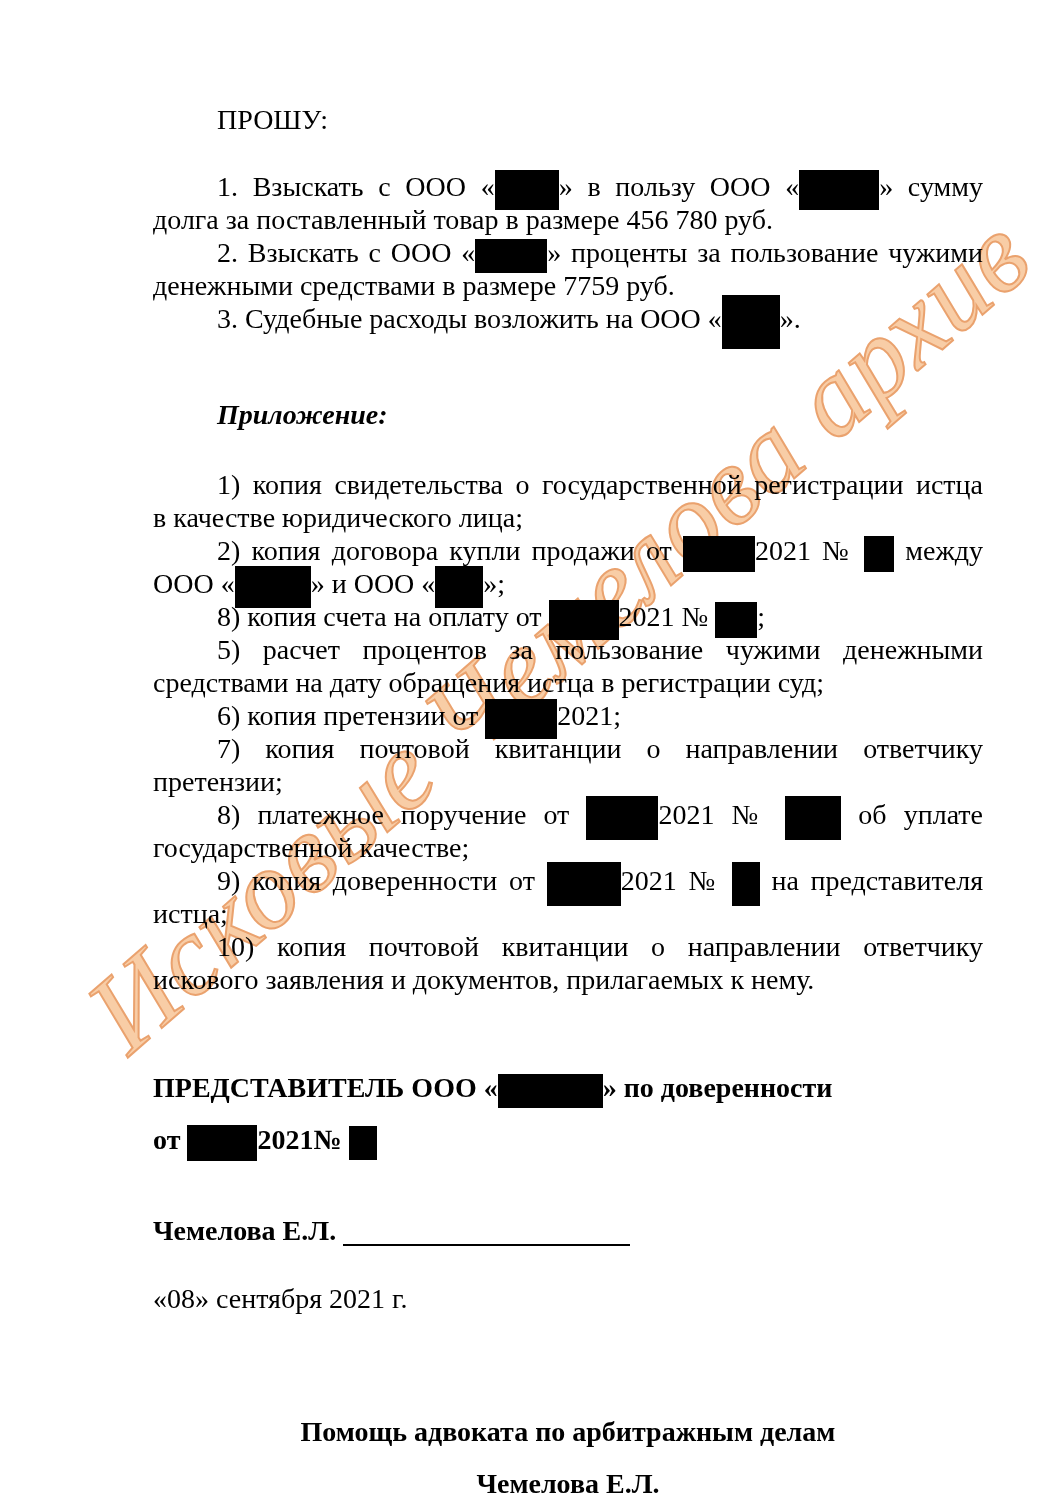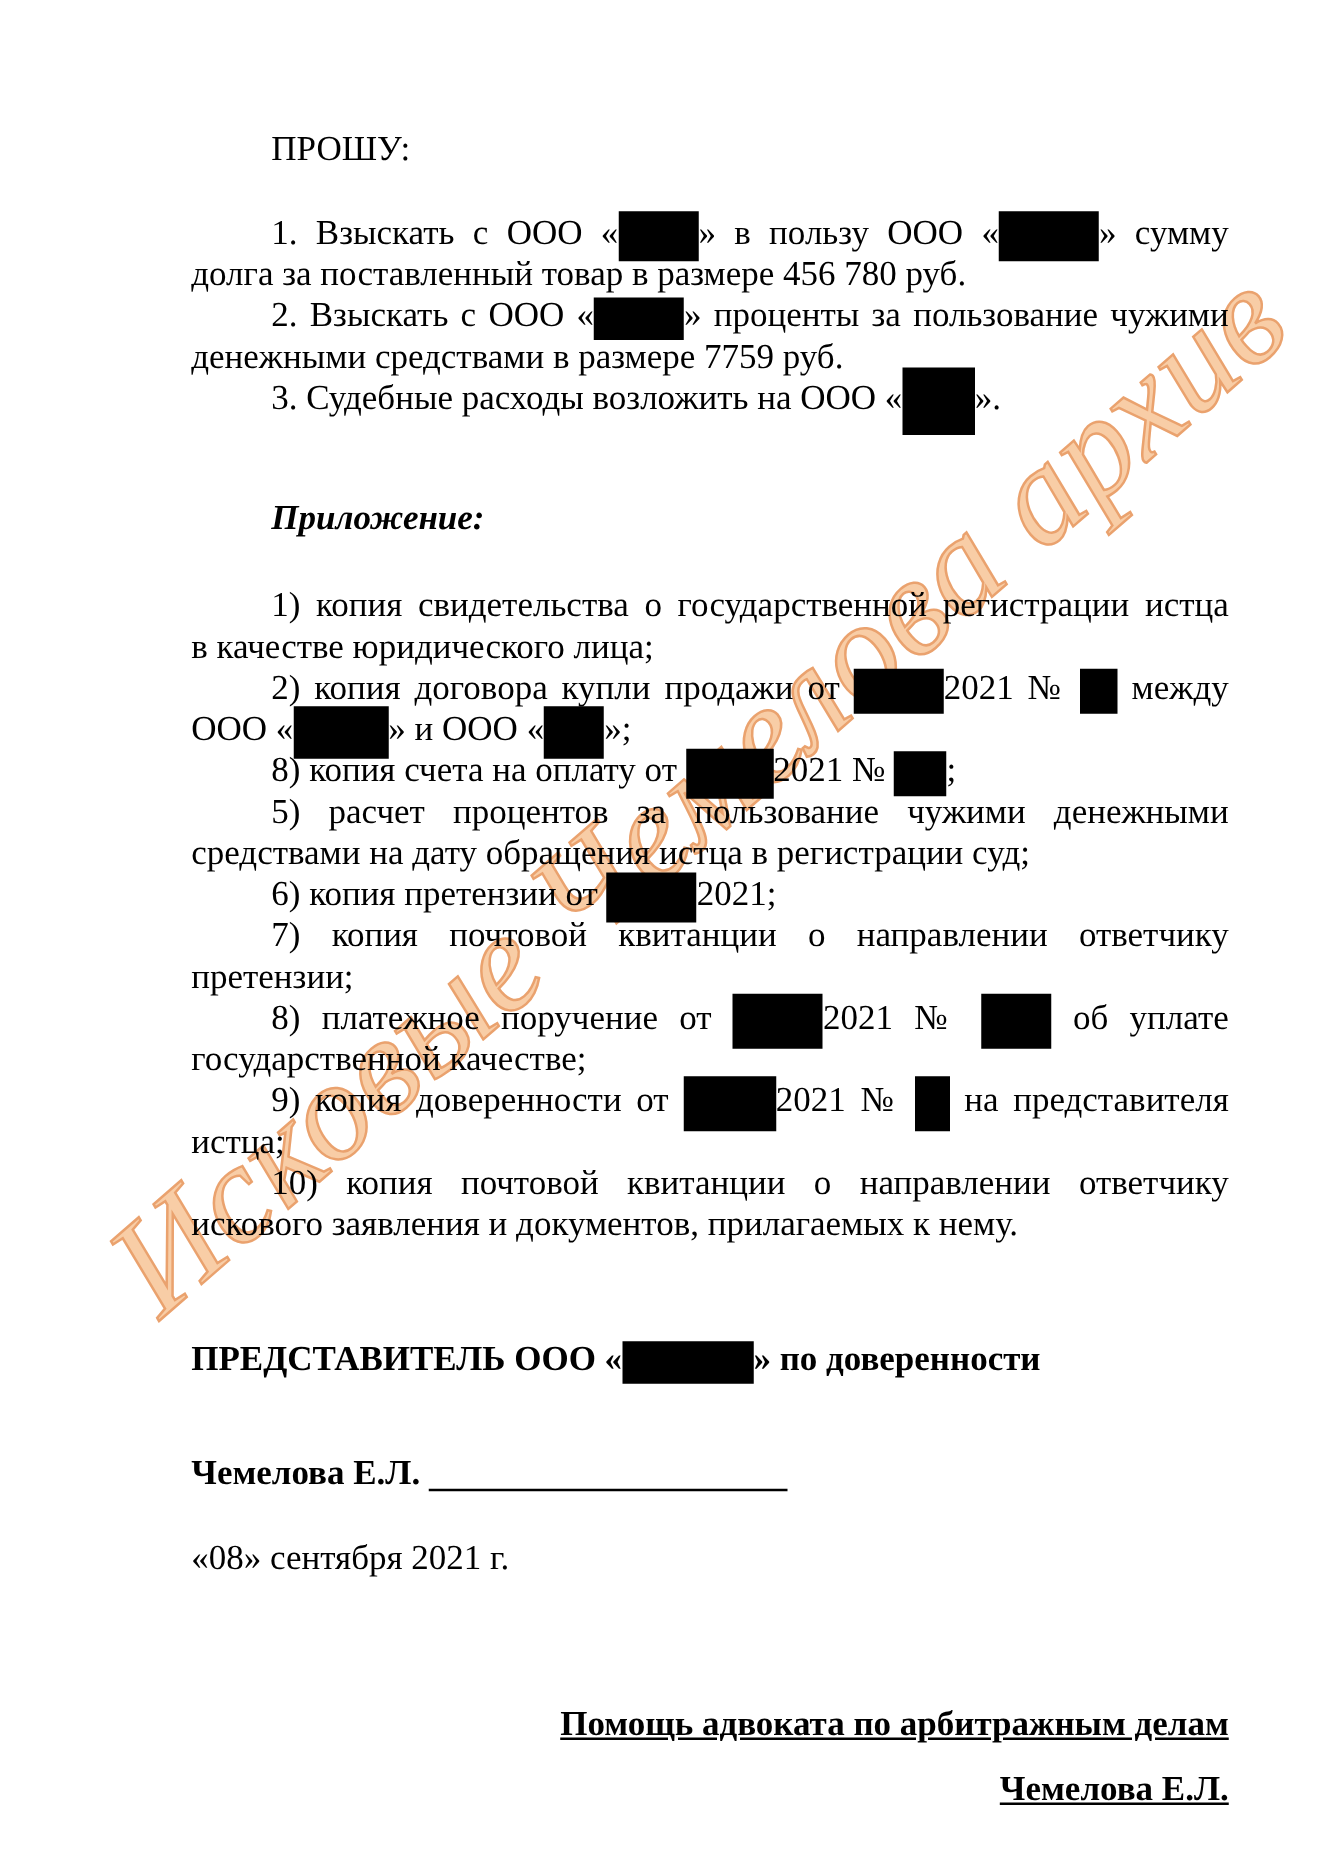--- a/index.html
+++ b/index.html
@@ -22,21 +22,21 @@
     left: 153px;
     top: 103px;
     width: 830px;
     z-index: 1;
   }
   .line { white-space: normal; }
   .indent { text-indent: 64px; }
   .j { text-align: justify; text-align-last: justify; }
   .bold { font-weight: 700; margin-top: 19px; }
   .bi { font-weight: 700; font-style: italic; }
-  .center { text-align: right; text-indent: 0; text-decoration: underline; }
+  .center { text-align: center; text-indent: 0; }
   .gap { width: 100%; }
   .r {
     display: inline-block;
     background: #000000;
     vertical-align: middle;
     margin: -20px 0;
   }
   .u {
     display: inline-block;
     height: 0;
@@ -85,20 +85,21 @@
       <div class="line indent j"><span>7) копия почтовой квитанции о направлении ответчику</span></div>
       <div class="line"><span>претензии;</span></div>
       <div class="line indent j"><span>8) платежное поручение от </span><span class="r" style="width: 72px; height: 44px;"></span><span>2021 № </span><span class="r" style="width: 56px; height: 44px;"></span><span> об уплате</span></div>
       <div class="line"><span>государственной качестве;</span></div>
       <div class="line indent j"><span>9) копия доверенности от </span><span class="r" style="width: 74px; height: 44px;"></span><span>2021 № </span><span class="r" style="width: 28px; height: 44px;"></span><span> на представителя</span></div>
       <div class="line"><span>истца;</span></div>
       <div class="line indent j"><span>10) копия почтовой квитанции о направлении ответчику</span></div>
       <div class="line"><span>искового заявления и документов, прилагаемых к нему.</span></div>
       <div class="gap" style="height: 56px;"></div>
       <div class="line bold"><span>ПРЕДСТАВИТЕЛЬ ООО «</span><span class="r" style="width: 105px; height: 34px;"></span><span>» по доверенности</span></div>
+      <div class="line bold"><span>от </span><span class="r" style="width: 70px; height: 36px;"></span><span>2021№ </span><span class="r" style="width: 28px; height: 34px;"></span></div>
       <div class="gap" style="height: 39px;"></div>
       <div class="line bold"><span>Чемелова Е.Л. </span><span class="u" style="width: 287px;"></span></div>
       <div class="gap" style="height: 35px;"></div>
       <div class="line"><span>«08» сентября 2021 г.</span></div>
       <div class="gap" style="height: 81px;"></div>
       <div class="line bold center"><span>Помощь адвоката по арбитражным делам</span></div>
       <div class="line bold center"><span>Чемелова Е.Л.</span></div>
     </div>
 </div>
 

